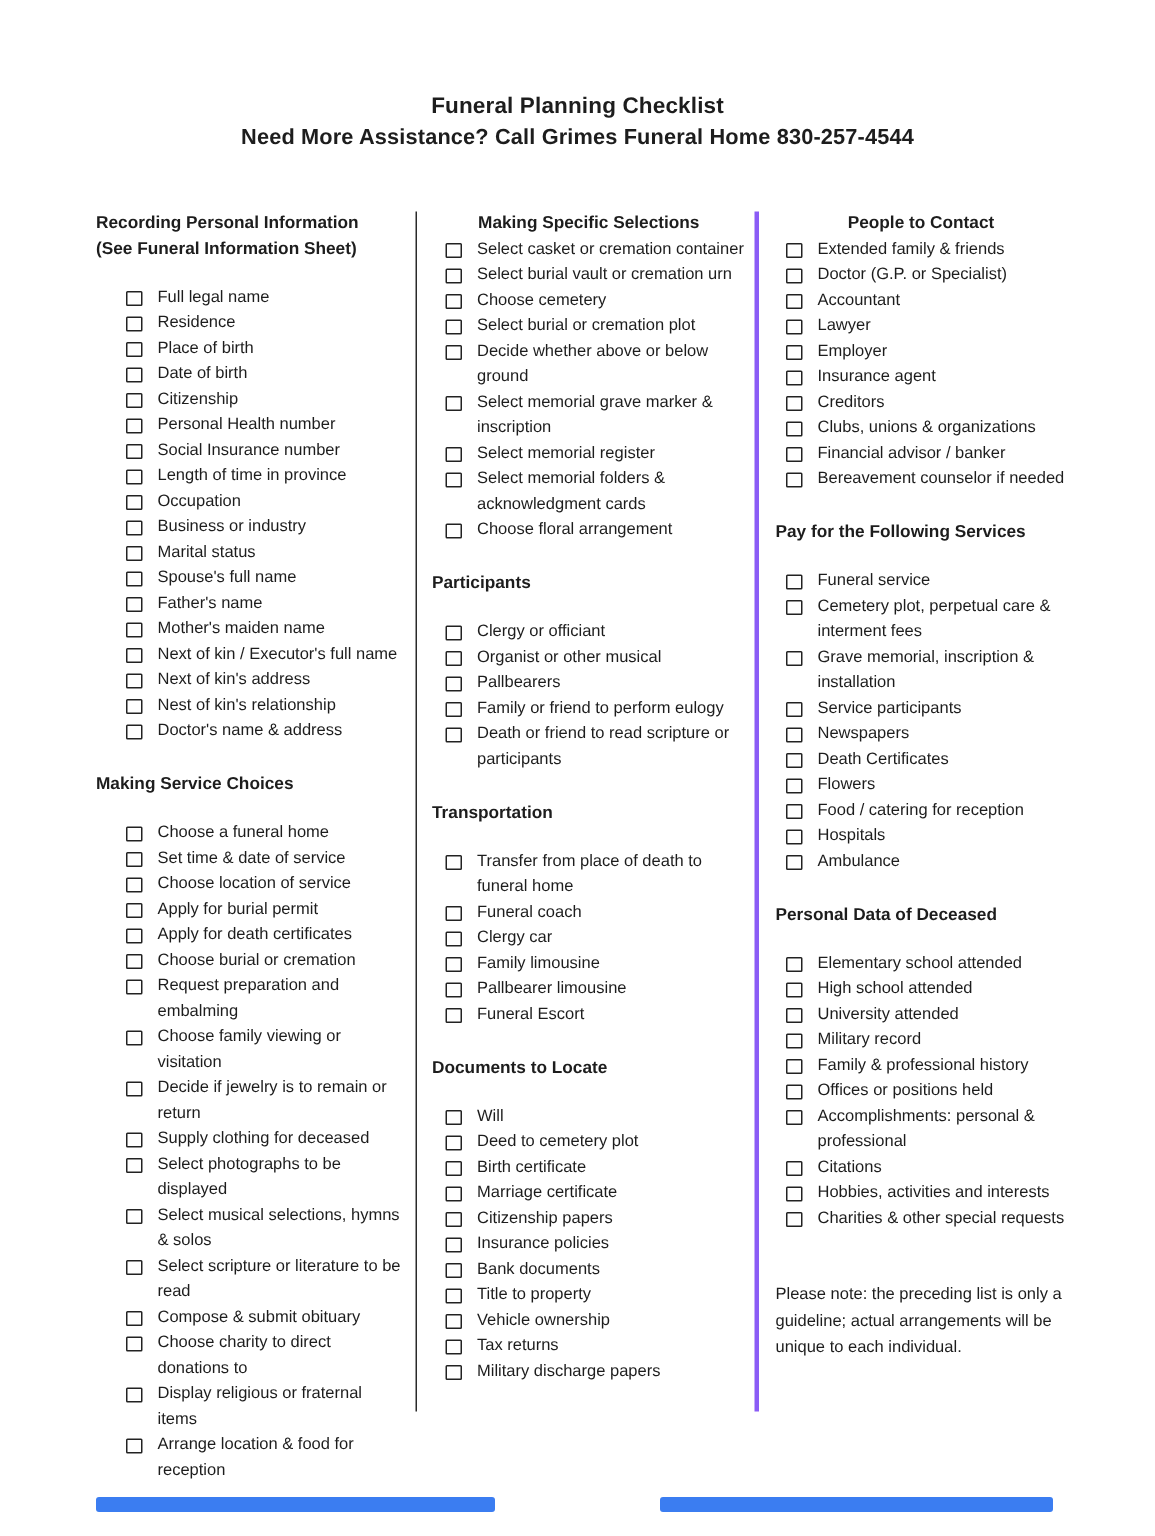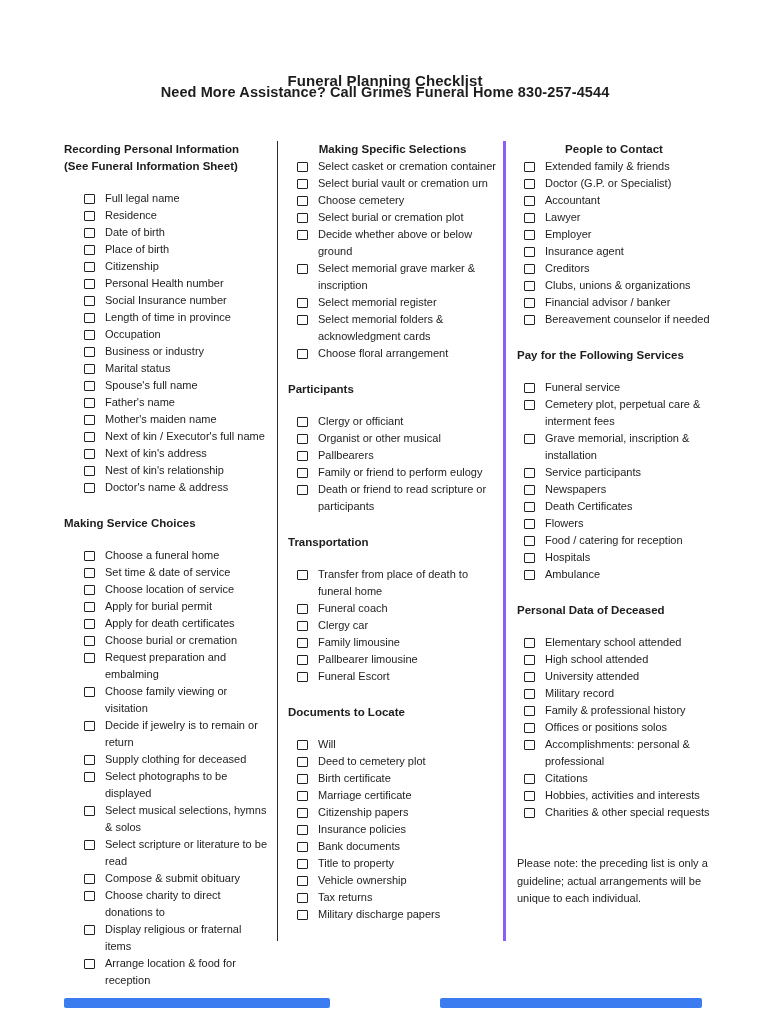--- a/index.html
+++ b/index.html
@@ -5,21 +5,21 @@
   html,body { margin:0; padding:0; background:#ffffff; }
   body {
     width:770px; height:1024px;
     font-family:"Liberation Sans","DejaVu Sans",sans-serif;
     color:#1d1d1d;
     -webkit-font-smoothing:antialiased;
   }
   .page { position:relative; width:770px; height:1024px; background:#ffffff; overflow:hidden; }
 
   .title {
-    position:absolute; top:72px; left:0; width:100%;
+    position:absolute; top:62px; left:0; width:100%;
     text-align:center; font-weight:bold; font-size:15px; letter-spacing:0.1px;
   }
   .subtitle {
     position:absolute; top:84px; left:0; width:100%;
     text-align:center; font-weight:bold; font-size:14.5px; letter-spacing:0.1px;
   }
 
   .columns {
     position:absolute; top:141px; left:64px;
     display:flex; height:800px; align-items:stretch;
@@ -77,25 +77,25 @@
           <div class="item">
             <span class="checkbox"></span>
             <span class="item-label">Full legal name</span>
           </div>
           <div class="item">
             <span class="checkbox"></span>
             <span class="item-label">Residence</span>
           </div>
           <div class="item">
             <span class="checkbox"></span>
+            <span class="item-label">Place of birth</span>
+          </div>
+          <div class="item">
+            <span class="checkbox"></span>
             <span class="item-label">Date of birth</span>
-          </div>
-          <div class="item">
-            <span class="checkbox"></span>
-            <span class="item-label">Place of birth</span>
           </div>
           <div class="item">
             <span class="checkbox"></span>
             <span class="item-label">Citizenship</span>
           </div>
           <div class="item">
             <span class="checkbox"></span>
             <span class="item-label">Personal Health number</span>
           </div>
           <div class="item">
@@ -477,21 +477,21 @@
           <div class="item">
             <span class="checkbox"></span>
             <span class="item-label">Military record</span>
           </div>
           <div class="item">
             <span class="checkbox"></span>
             <span class="item-label">Family &amp; professional history</span>
           </div>
           <div class="item">
             <span class="checkbox"></span>
-            <span class="item-label">Offices or positions solos</span>
+            <span class="item-label">Offices or positions held</span>
           </div>
           <div class="item">
             <span class="checkbox"></span>
             <span class="item-label">Accomplishments: personal &amp; professional</span>
           </div>
           <div class="item">
             <span class="checkbox"></span>
             <span class="item-label">Citations</span>
           </div>
           <div class="item">

